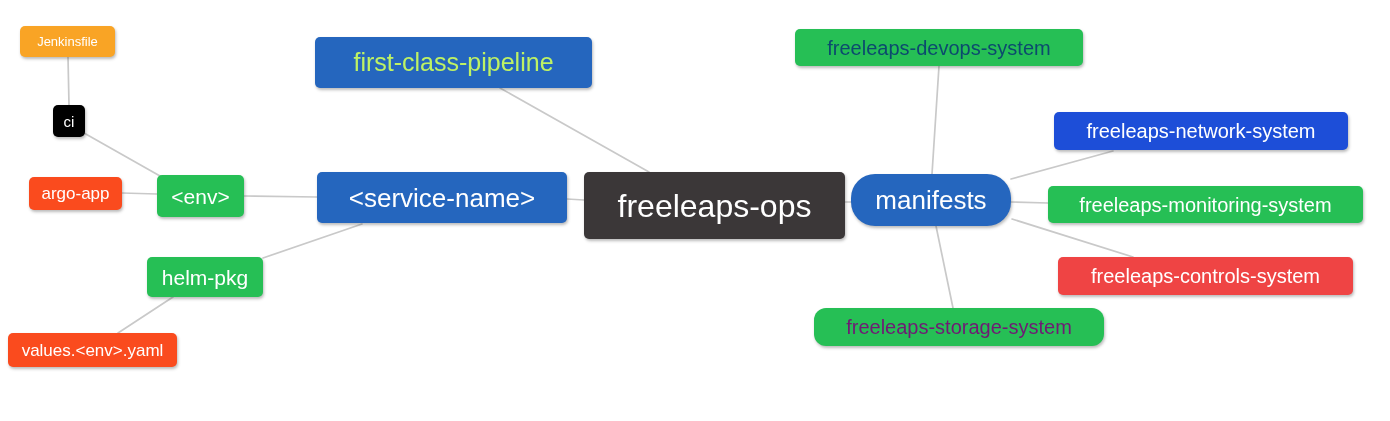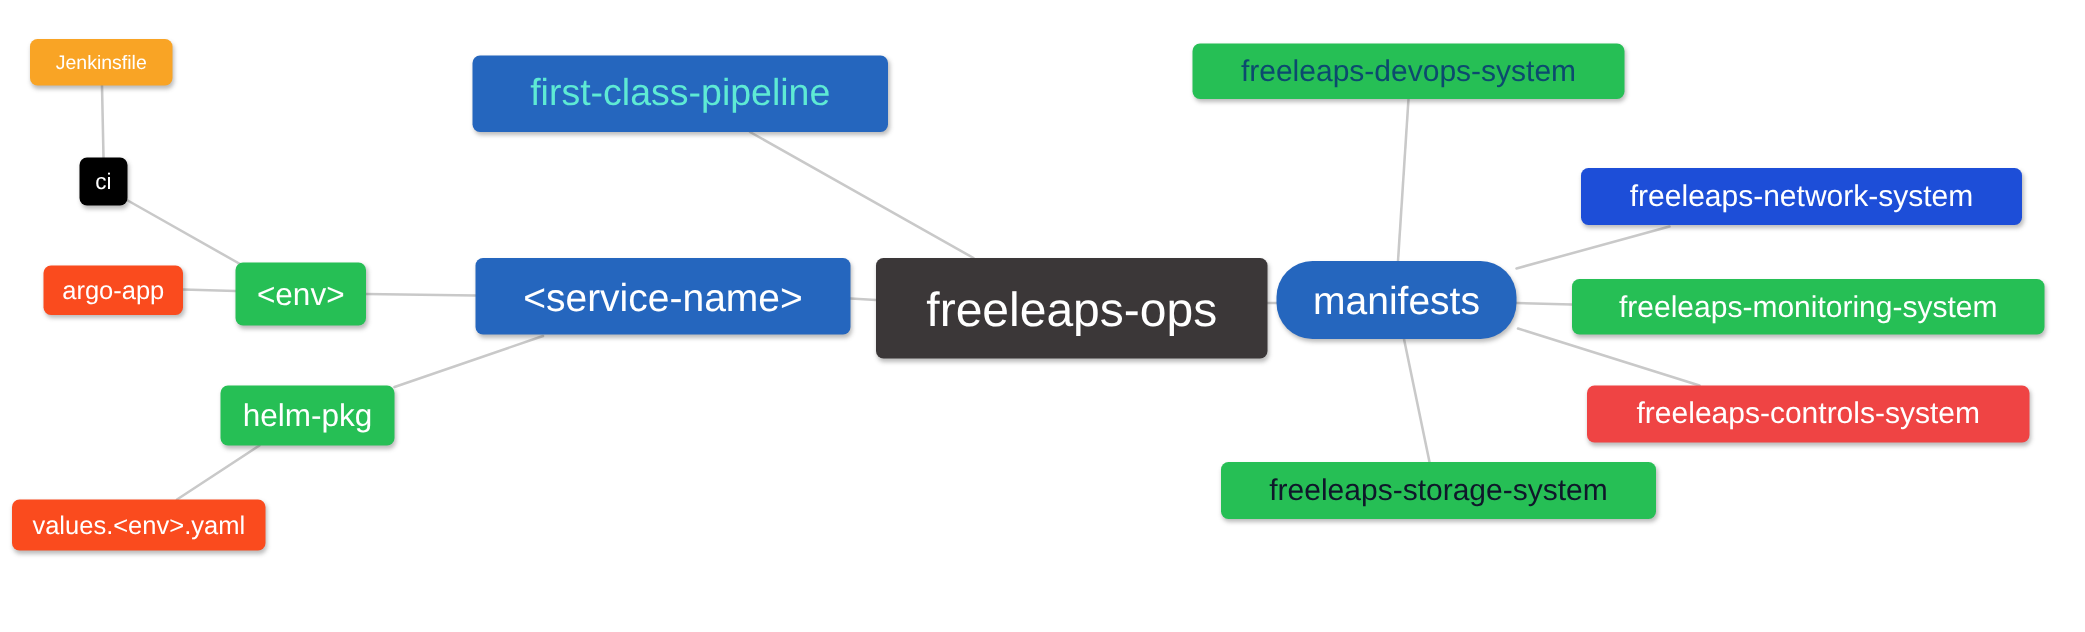--- a/index.html
+++ b/index.html
@@ -56,23 +56,23 @@
       <line x1="1011" y1="202" x2="1048" y2="203" stroke="#C9C9C9" stroke-width="1.7" stroke-linecap="round"></line>
       <line x1="1012" y1="219" x2="1133" y2="257" stroke="#C9C9C9" stroke-width="1.7" stroke-linecap="round"></line>
       <line x1="936" y1="226" x2="953" y2="308" stroke="#C9C9C9" stroke-width="1.7" stroke-linecap="round"></line>
     </svg>
 
 <div class="node" style="left: 20px; top: 26px; width: 95px; height: 31px; font-size: 13px; background: rgb(249, 164, 37); color: rgb(255, 255, 255);">Jenkinsfile</div>
     <div class="node" style="left: 53px; top: 105px; width: 32px; height: 32px; font-size: 15px; background: #000000; color: rgb(255, 255, 255);">ci</div>
     <div class="node" style="left: 29px; top: 177px; width: 93px; height: 33px; font-size: 17px; background: rgb(250, 75, 30); color: rgb(255, 255, 255);">argo-app</div>
     <div class="node" style="left: 157px; top: 175px; width: 87px; height: 42px; font-size: 21px; background: rgb(38, 191, 85); color: rgb(255, 255, 255);">&lt;env&gt;</div>
     <div class="node" style="left: 317px; top: 172px; width: 250px; height: 51px; font-size: 26px; background: rgb(37, 102, 190); color: rgb(255, 255, 255);">&lt;service-name&gt;</div>
-    <div class="node" style="left: 315px; top: 37px; width: 277px; height: 51px; font-size: 25px; background: rgb(37, 102, 190); color: #5eead4;">first-class-pipeline</div>
+    <div class="node" style="left: 315px; top: 37px; width: 277px; height: 51px; font-size: 25px; background: rgb(37, 102, 190); color: #bef264;">first-class-pipeline</div>
     <div class="node" style="left: 584px; top: 172px; width: 261px; height: 67px; font-size: 32px; background: rgb(59, 55, 56); color: rgb(255, 255, 255);">freeleaps-ops</div>
     <div class="node" style="left: 851px; top: 174px; width: 160px; height: 52px; font-size: 26px; background: rgb(37, 102, 190); color: rgb(255, 255, 255); border-radius: 24px;">manifests</div>
     <div class="node" style="left: 147px; top: 257px; width: 116px; height: 40px; font-size: 21px; background: rgb(38, 191, 85); color: rgb(255, 255, 255);">helm-pkg</div>
     <div class="node" style="left: 8px; top: 333px; width: 169px; height: 34px; font-size: 17px; background: rgb(250, 75, 30); color: rgb(255, 255, 255);">values.&lt;env&gt;.yaml</div>
     <div class="node" style="left: 795px; top: 29px; width: 288px; height: 37px; font-size: 20px; background: rgb(38, 191, 85); color: #0c4a6e;">freeleaps-devops-system</div>
     <div class="node" style="left: 1054px; top: 112px; width: 294px; height: 38px; font-size: 20px; background: #1d4ed8; color: rgb(255, 255, 255);">freeleaps-network-system</div>
     <div class="node" style="left: 1048px; top: 186px; width: 315px; height: 37px; font-size: 20px; background: rgb(38, 191, 85); color: rgb(255, 255, 255);">freeleaps-monitoring-system</div>
     <div class="node" style="left: 1058px; top: 257px; width: 295px; height: 38px; font-size: 20px; background: #ef4444; color: rgb(255, 255, 255);">freeleaps-controls-system</div>
-    <div class="node" style="left: 814px; top: 308px; width: 290px; height: 38px; font-size: 20px; background: rgb(38, 191, 85); color: #0f172a;">freeleaps-storage-system</div>
+    <div class="node" style="left: 814px; top: 308px; width: 290px; height: 38px; font-size: 20px; background: rgb(38, 191, 85); color: #701a75; border-radius: 12px;">freeleaps-storage-system</div>
   </div>
 
 </body></html>

